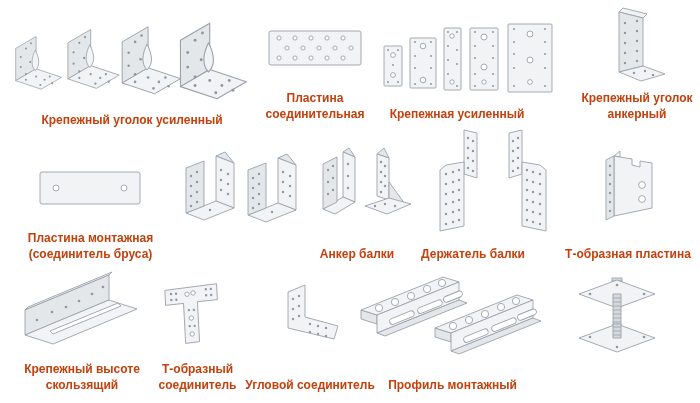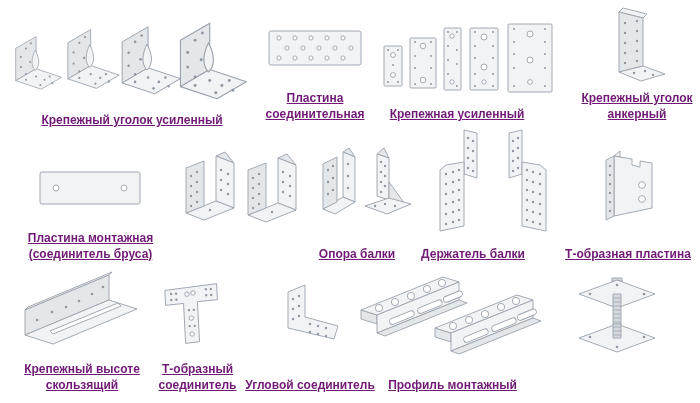--- a/index.html
+++ b/index.html
@@ -4,21 +4,21 @@
 <style>
   html,body{margin:0;padding:0;background:#ffffff;}
   #stage{
     position:relative;width:700px;height:403px;background:#ffffff;overflow:hidden;
     font-family:"Liberation Sans","DejaVu Sans",sans-serif;
   }
   .item{position:absolute;margin:0;}
   .art{position:absolute;overflow:visible;}
   .cap{
     position:absolute;left:0;right:0;bottom:2px;text-align:center;
-    font-size:12px;font-weight:bold;line-height:1.28;color:#701a75;text-decoration:underline;
+    font-size:12px;font-weight:bold;line-height:1.28;color:#c2410c;
   }
   
   svg *{stroke:#9aa1ab;stroke-width:.9;fill:none;stroke-linejoin:round;}
   .fl{fill:#f2f3f5;}  
   .fm{fill:#e4e7ea;}  
   .fd{fill:#d6dade;}  
   .fw{fill:#ffffff;}  
   .d{fill:#8f97a2;stroke:none;}            
   .h{fill:#ffffff;stroke:#9aa1ab;}         
   .ln{stroke:#9aa1ab;stroke-width:.8;}
@@ -227,21 +227,21 @@
         <circle class="d" cx="60" cy="30" r="1.2"></circle>
         <circle class="d" cx="60" cy="40" r="1.2"></circle>
         <circle class="d" cx="60" cy="50" r="1.2"></circle>
       <circle class="d" cx="64" cy="24" r="1.2"></circle>
         <circle class="d" cx="64" cy="34" r="1.2"></circle>
         <circle class="d" cx="64" cy="44" r="1.2"></circle>
       <circle class="d" cx="54" cy="64" r="1.2"></circle>
         <circle class="d" cx="64" cy="62" r="1.2"></circle>
         <circle class="d" cx="74" cy="64" r="1.2"></circle>
     </svg>
-    <figcaption class="cap">Опора балки</figcaption>
+    <figcaption class="cap">Анкер балки</figcaption>
   </figure>
 
   <figure class="item" style="left:415px;top:126px;width:116px;height:138px">
     <svg class="art" style="left:22px;top:2px" width="112" height="106" viewBox="0 0 112 106">
       <defs>
         <g id="strap">
           <path class="fl" d="M27,2 L40,5 L40,50 L27,46 Z"></path>
           <path class="fl" d="M3,42 L9,37 L27,34 L27,98 L3,103 Z"></path>
           <circle class="d" cx="31" cy="10" r="1.2"></circle>
             <circle class="d" cx="36" cy="13" r="1.2"></circle>

